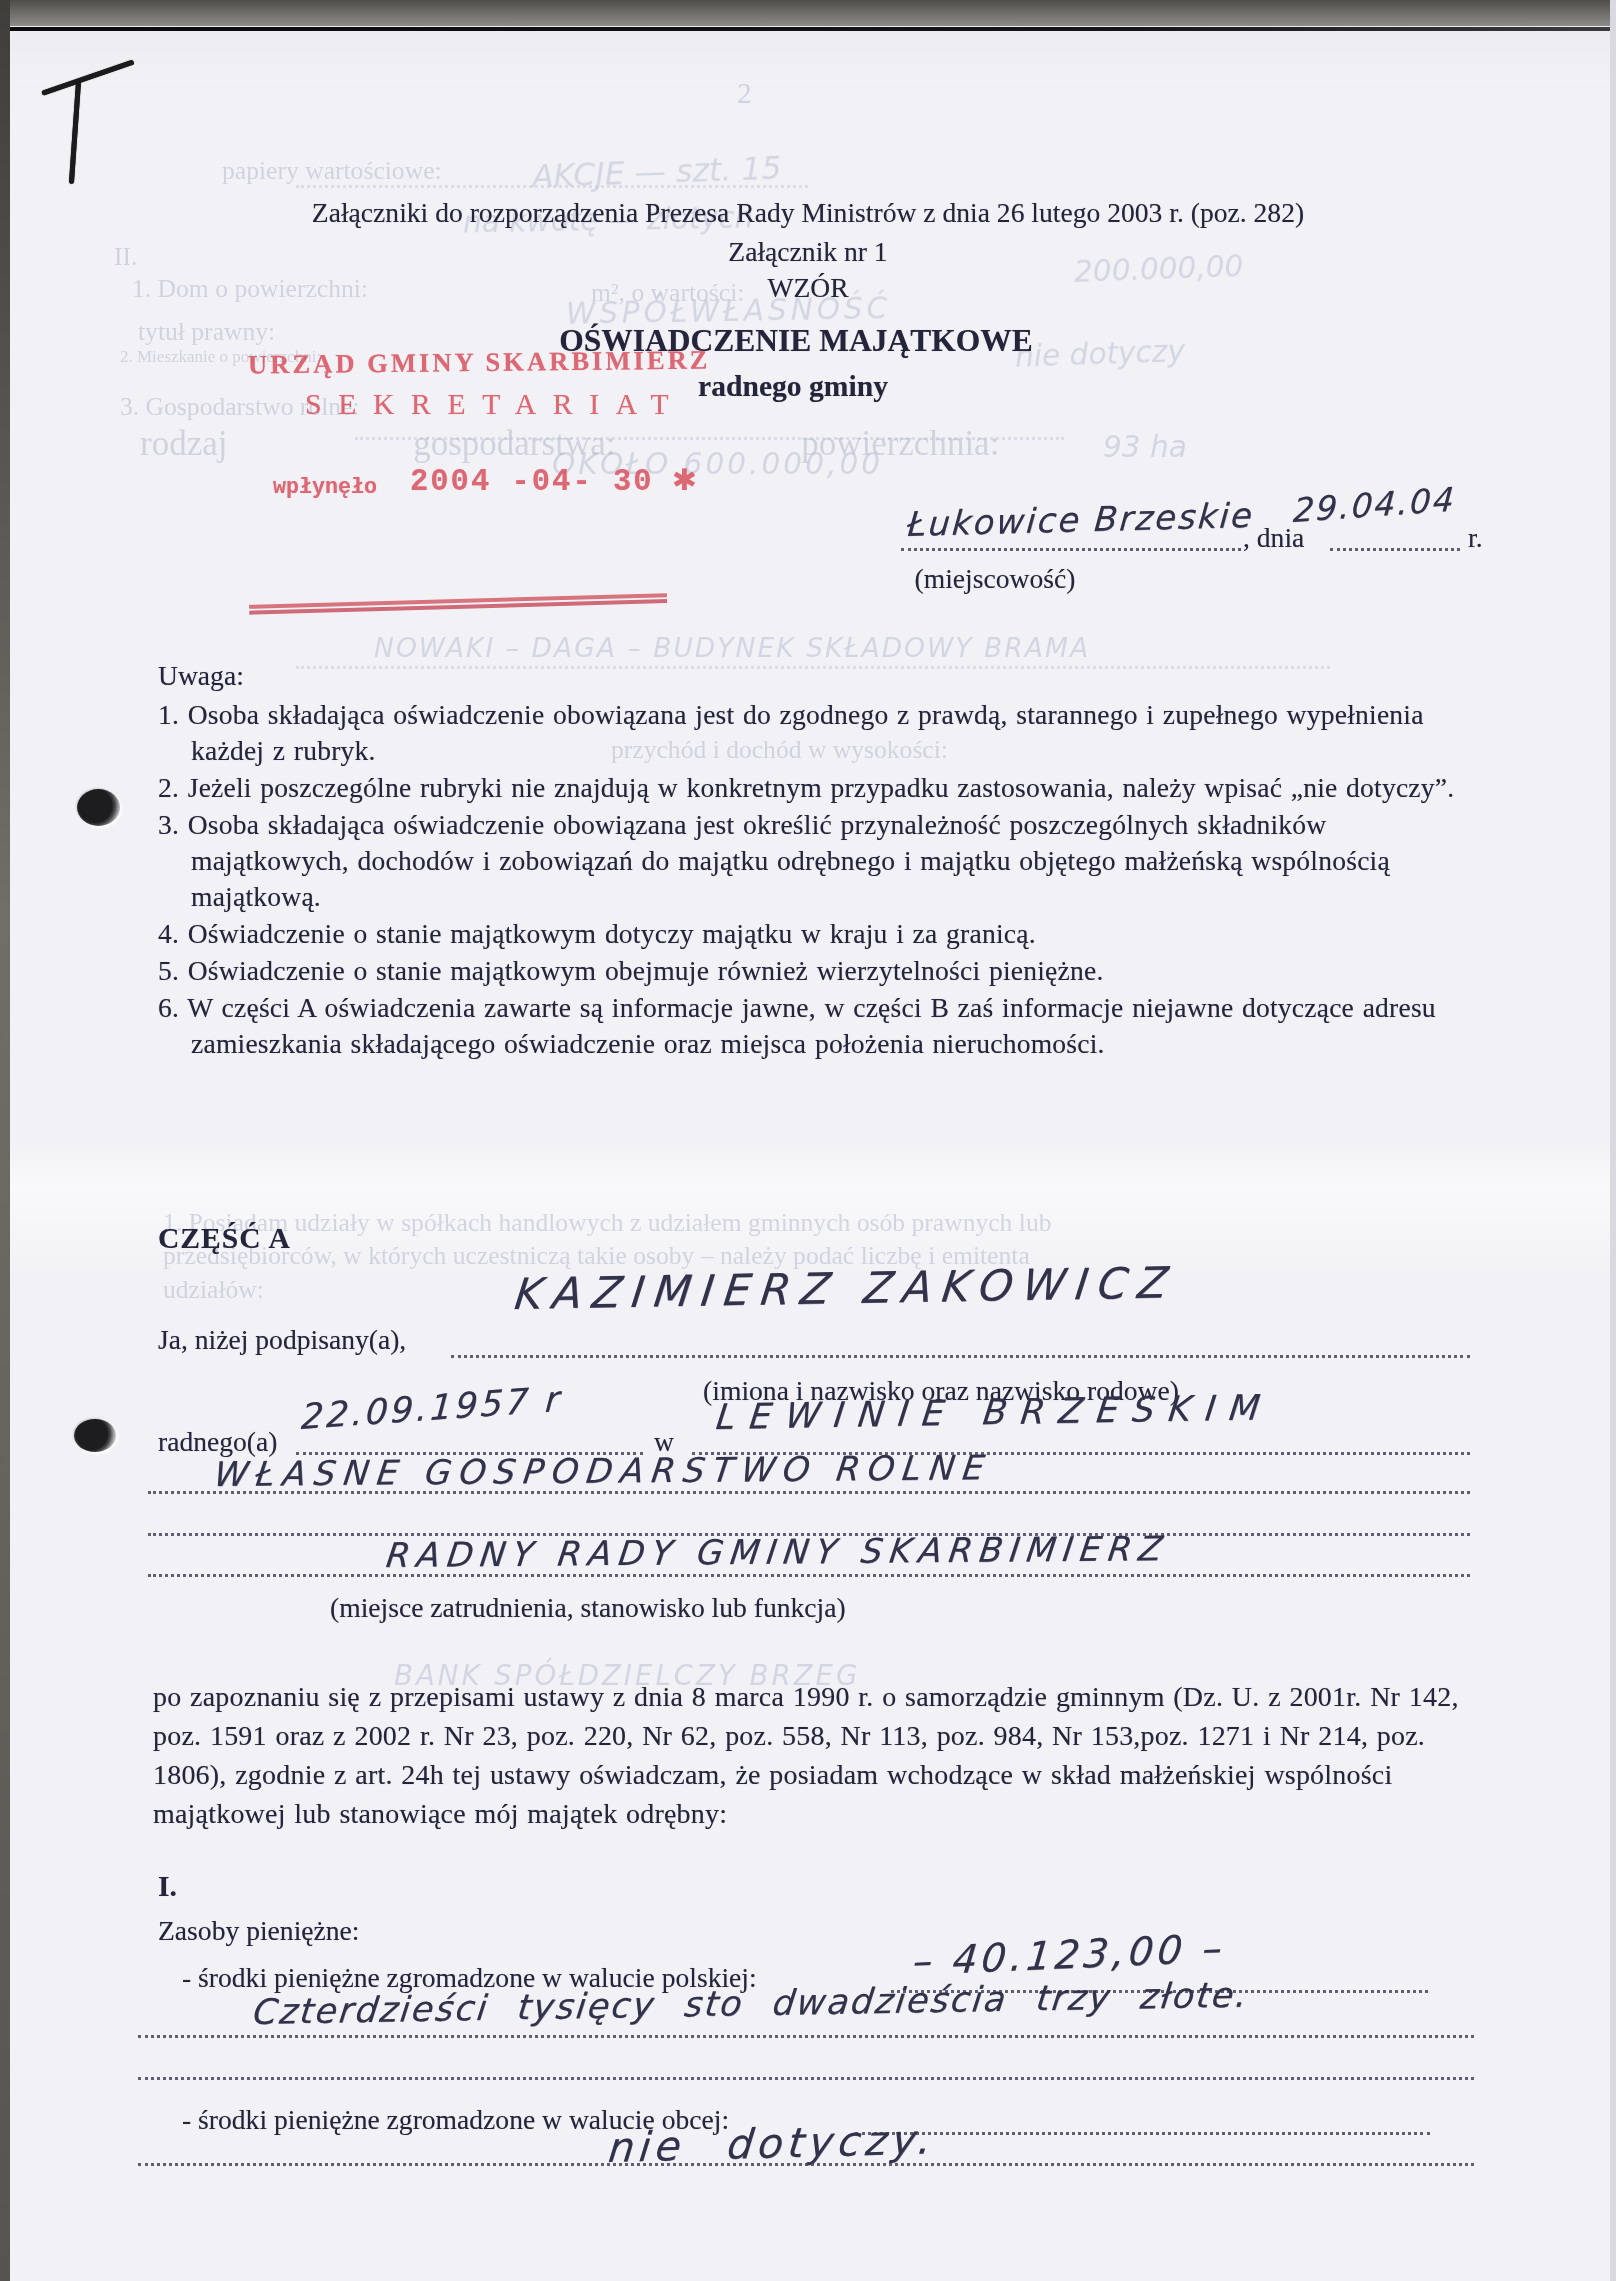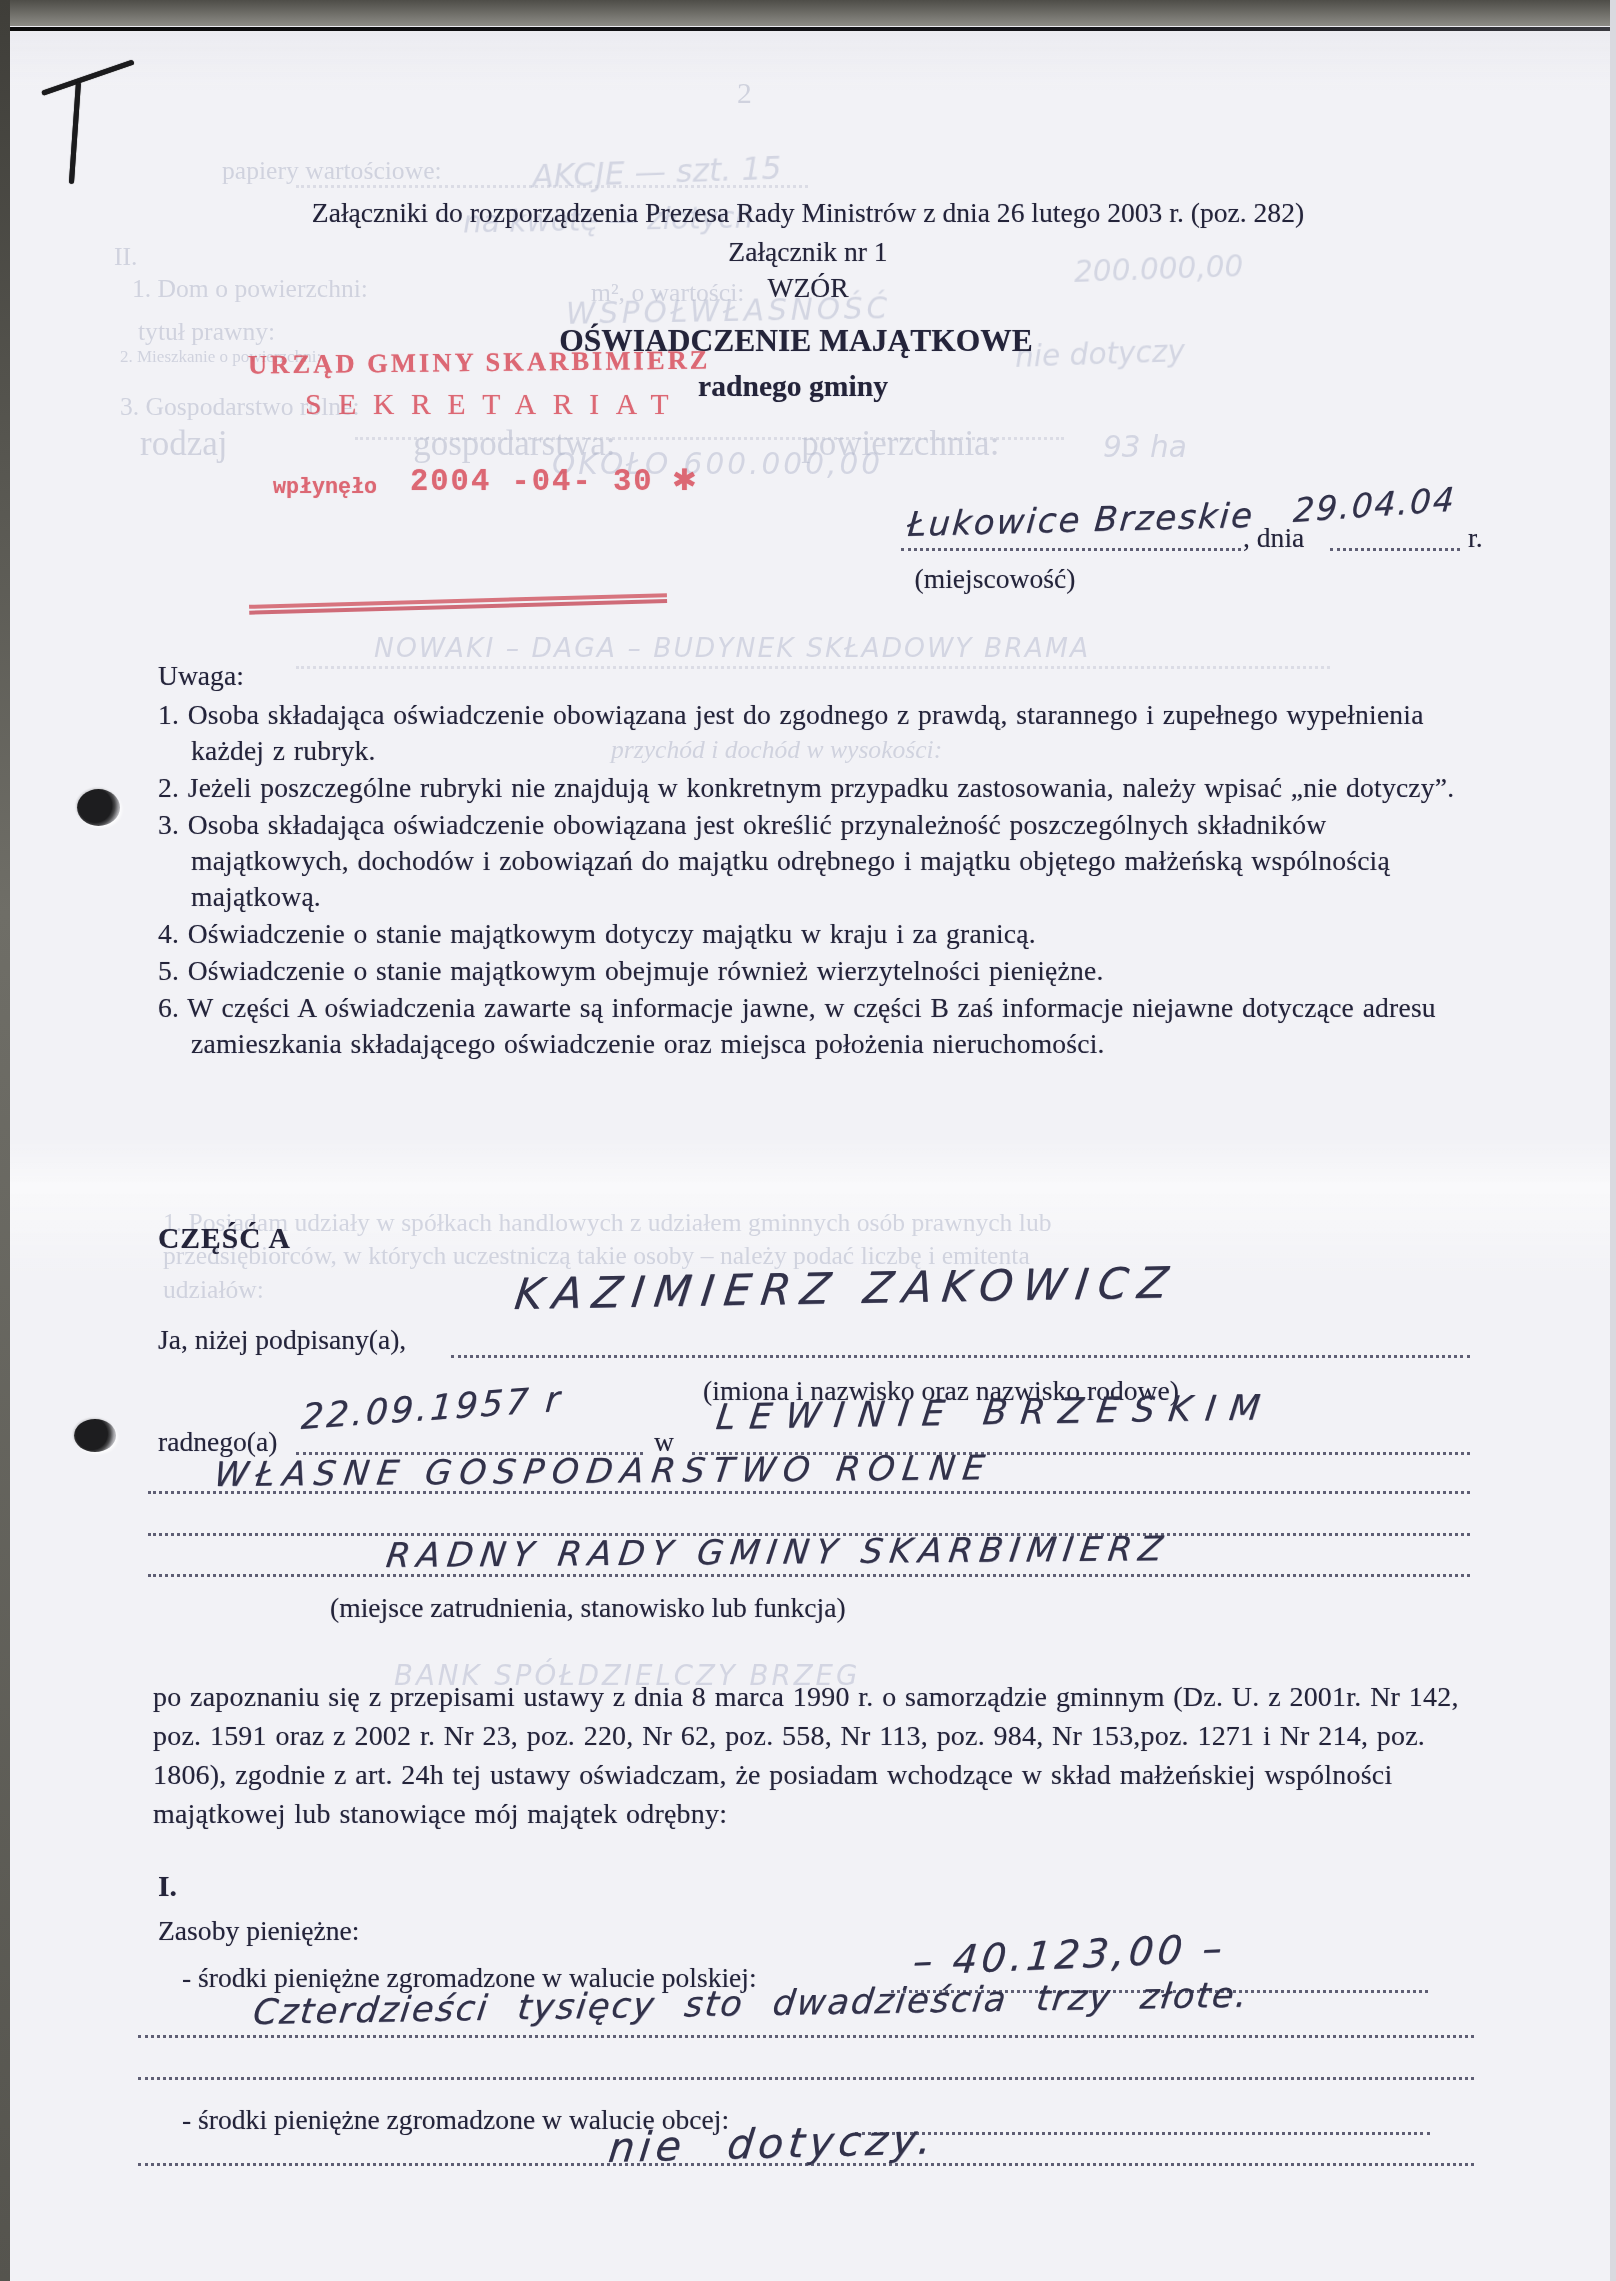--- a/index.html
+++ b/index.html
@@ -80,21 +80,21 @@
   <div class="abs ghost-serif" style="left:138px;top:317px;font-size:25.6px;">tytuł prawny:</div>
   <div class="abs ghost-serif" style="left:120px;top:347px;font-size:17px;">2. Mieszkanie o powierzchni:</div>
   <div class="abs ghost-hand" style="left:1015px;top:337px;font-size:29.6px;transform:rotate(-2deg);">nie dotyczy</div>
   <div class="abs ghost-serif" style="left:120px;top:392px;font-size:25.6px;">3. Gospodarstwo rolne:</div>
   <div class="abs ghost-serif" style="left:140px;top:424px;font-size:35px;word-spacing:177px;">rodzaj gospodarstwa:  powierzchnia:</div>
   <div class="abs ghost-hand" style="left:1103px;top:414px;font-size:29.6px;margin-top:16px;">93 ha</div>
   <div class="abs ghost-hand" style="left:552px;top:447px;font-size:29.6px;letter-spacing:3px;">OKOŁO 600.000,00</div>
   <div class="abs ghost-dots" style="left:355px;top:437px;width:709px;"></div>
   <div class="abs ghost-hand" style="left:374px;top:632px;font-size:26.6px;letter-spacing:2px;">NOWAKI – DAGA – BUDYNEK SKŁADOWY BRAMA</div>
   <div class="abs ghost-dots" style="left:296px;top:666px;width:1034px;"></div>
-  <div class="abs ghost-serif" style="left:611px;top:735px;font-size:25.6px;font-style:italic;">przychód i dochód w wysokości:</div>
+  <div class="abs ghost-serif" style="left:611px;top:735px;font-size:25.6px;">przychód i dochód w wysokości:</div>
   <div class="abs ghost-serif" style="left:163px;top:1208px;font-size:25.6px;">1. Posiadam udziały w spółkach handlowych z udziałem gminnych osób prawnych lub</div>
   <div class="abs ghost-serif" style="left:163px;top:1241px;font-size:25.6px;">przedsiębiorców, w których uczestniczą takie osoby – należy podać liczbę i emitenta</div>
   <div class="abs ghost-serif" style="left:163px;top:1275px;font-size:25.6px;">udziałów:</div>
   <div class="abs ghost-hand" style="left:394px;top:1659px;font-size:27.6px;letter-spacing:3px;">BANK SPÓŁDZIELCZY BRZEG</div>
 
   <div class="abs serif" style="left:808px;top:197px;transform:translateX(-50%);font-size:27.6px;">Załączniki do rozporządzenia Prezesa Rady Ministrów z dnia 26 lutego 2003 r. (poz. 282)</div>
   <div class="abs serif" style="left:808px;top:236px;transform:translateX(-50%);font-size:27.6px;">Załącznik nr 1</div>
   <div class="abs serif" style="left:808px;top:272px;transform:translateX(-50%);font-size:27.6px;">WZÓR</div>
   <div class="abs serif b" style="left:796px;top:323px;transform:translateX(-50%);font-size:31.5px;">OŚWIADCZENIE MAJĄTKOWE</div>
   <div class="abs serif b" style="left:793px;top:370px;transform:translateX(-50%);font-size:29.6px;">radnego gminy</div>

